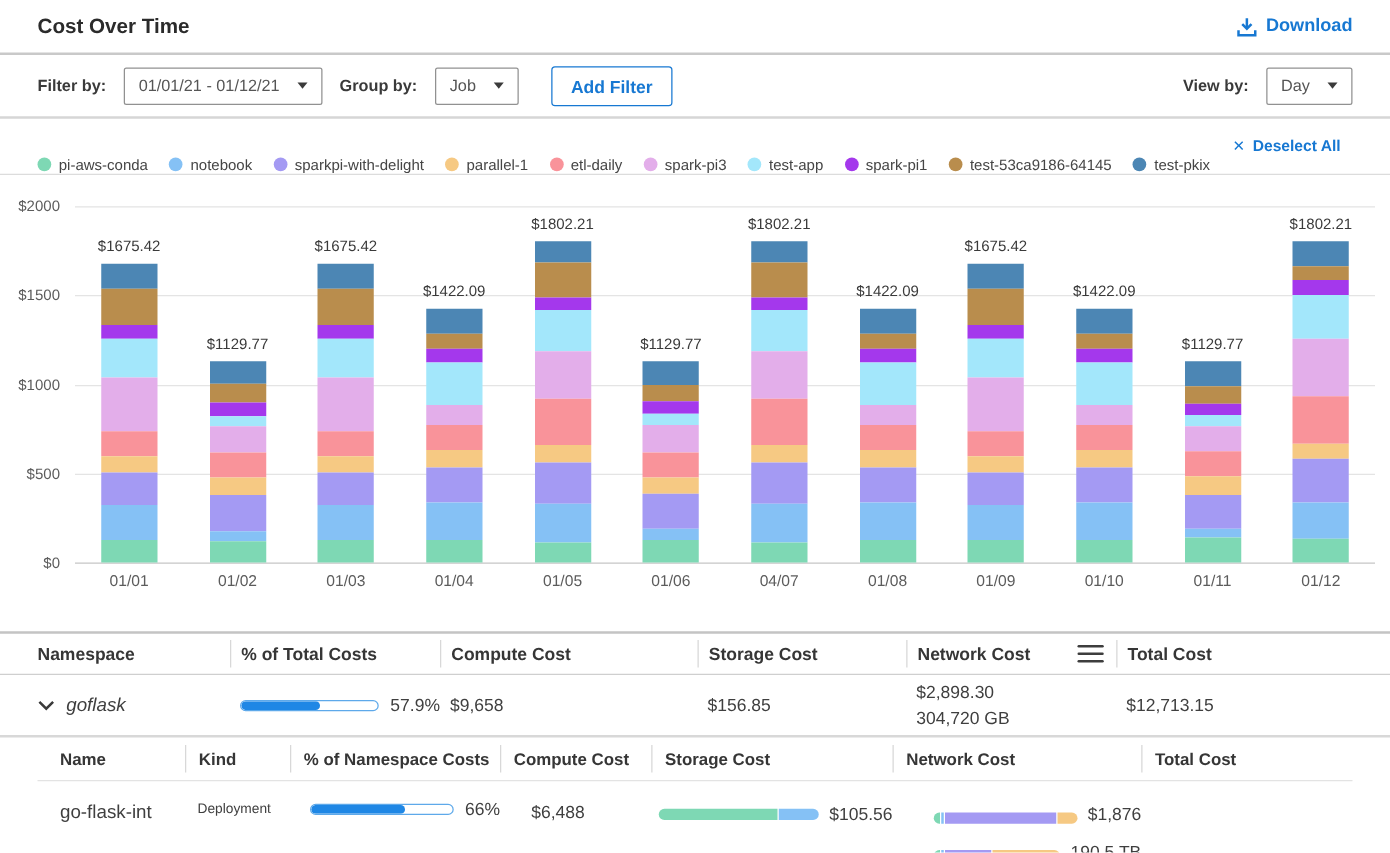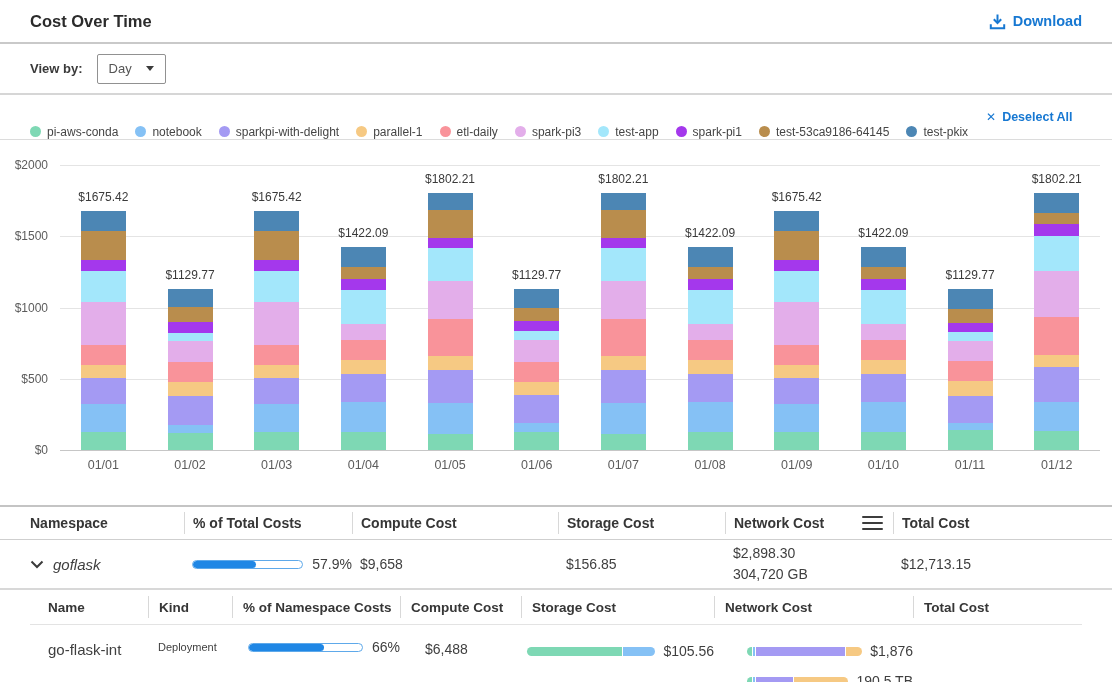--- a/index.html
+++ b/index.html
@@ -102,21 +102,21 @@
   .th.inner + .th.inner { border-left: 1px solid #d8d8d8; padding-left: 10px; }
   .detail-row { margin: 0 30px; padding-top: 10px; align-items: start; }
   .d-cell { font-size: 14px; color: #3f3f3f; white-space: nowrap; padding-top: 6px; }
   .d-name { padding-left: 18px; font-size: 15px; }
   .d-kind { padding-left: 10px; font-size: 11px; }
   .d-pct { padding-left: 16px; padding-top: 4px; }
   .d-compute { padding-left: 25px; }
   .d-storage { padding-left: 6px; padding-top: 8px; display: flex; align-items: center; gap: 8px; }
   .d-network { padding-left: 33px; padding-top: 8px; display: flex; flex-direction: column; gap: 14px; }
   .d-total { padding-left: 57px; }
-  .net-row { display: flex; align-items: center; gap: 8px; }
+  .net-row { display: flex; align-items: flex-end; gap: 8px; }
   .minibar { display: flex; gap: 1px; height: 9px; }
   .minibar.w-storage { width: 153px; }
   .minibar.w-net { width: 153px; }
   .minibar-seg:first-child { border-radius: 5px 0 0 5px; }
   .minibar-seg:last-child { border-radius: 0 5px 5px 0; }
   .chev { flex: 0 0 auto; }
 </style>
 </head>
 <body>
 
@@ -129,20 +129,33 @@
         <path d="M4.8 6.3L8.5 10l3.7-3.7" stroke="#1778d2" stroke-width="2" fill="none"></path>
         <path d="M1.8 11.2v4h13.4v-4" stroke="#1778d2" stroke-width="2" fill="none"></path>
       </svg>
     </span>
     <span>Download</span>
   </button>
 </div>
 
 <div class="filter-bar">
   <div class="fgroup">
+    <span class="flabel">Filter by:</span>
+    <div class="select">
+      <span>01/01/21 - 01/12/21</span>
+      <span class="caret"></span>
+    </div>
+    <span class="flabel">Group by:</span>
+    <div class="select">
+      <span>Job</span>
+      <span class="caret"></span>
+    </div>
+    <button class="add-filter-btn">Add Filter</button>
+  </div>
+  <div class="fgroup">
     <span class="flabel">View by:</span>
     <div class="select">
       <span>Day</span>
       <span class="caret"></span>
     </div>
   </div>
 </div>
 
 <div class="legend-bar">
   <div class="legend-items">
@@ -306,21 +319,21 @@
             <div class="bar-seg" style="height: 12.0963%; background: rgb(133, 193, 245);"></div>
             <div class="bar-seg" style="height: 12.8731%; background: rgb(164, 154, 243);"></div>
             <div class="bar-seg" style="height: 5.27131%; background: rgb(246, 201, 131);"></div>
             <div class="bar-seg" style="height: 14.4267%; background: rgb(249, 147, 154);"></div>
             <div class="bar-seg" style="height: 14.8151%; background: rgb(227, 174, 234);"></div>
             <div class="bar-seg" style="height: 12.7066%; background: rgb(163, 231, 251);"></div>
             <div class="bar-seg" style="height: 3.93961%; background: rgb(164, 56, 236);"></div>
             <div class="bar-seg" style="height: 10.9865%; background: rgb(185, 141, 77);"></div>
             <div class="bar-seg" style="height: 6.54752%; background: rgb(76, 134, 180);"></div>
           </div>
-          <div class="xlabel">01/07</div>
+          <div class="xlabel">04/07</div>
         </div>
         <div class="bar-col">
           <div class="bar-total">$1422.09</div>
           <div class="bar-stack" style="height: 71.1045%;">
             <div class="bar-seg" style="height: 8.64924%; background: rgb(126, 216, 180);"></div>
             <div class="bar-seg" style="height: 15.1889%; background: rgb(133, 193, 245);"></div>
             <div class="bar-seg" style="height: 13.8529%; background: rgb(164, 154, 243);"></div>
             <div class="bar-seg" style="height: 6.89127%; background: rgb(246, 201, 131);"></div>
             <div class="bar-seg" style="height: 9.49307%; background: rgb(249, 147, 154);"></div>
             <div class="bar-seg" style="height: 8.08669%; background: rgb(227, 174, 234);"></div>

